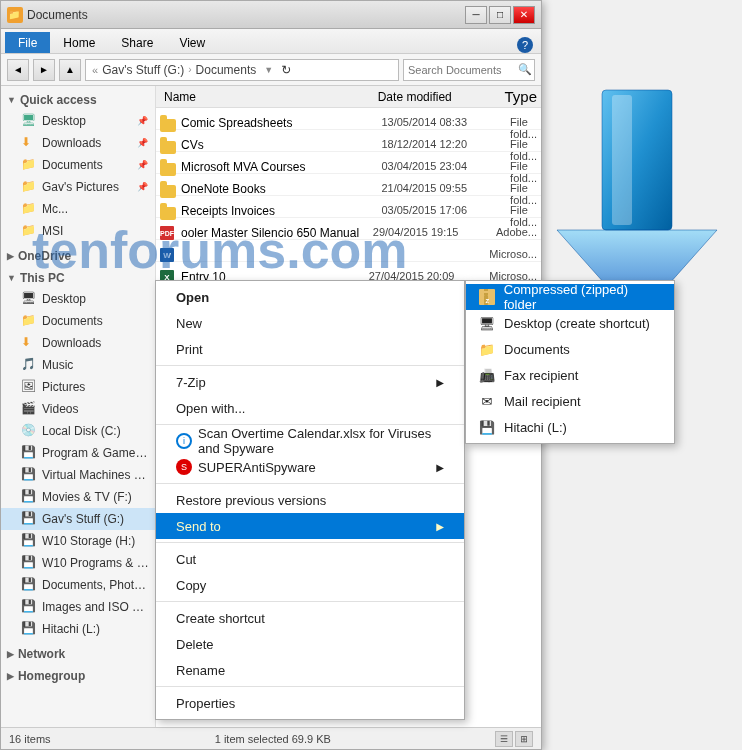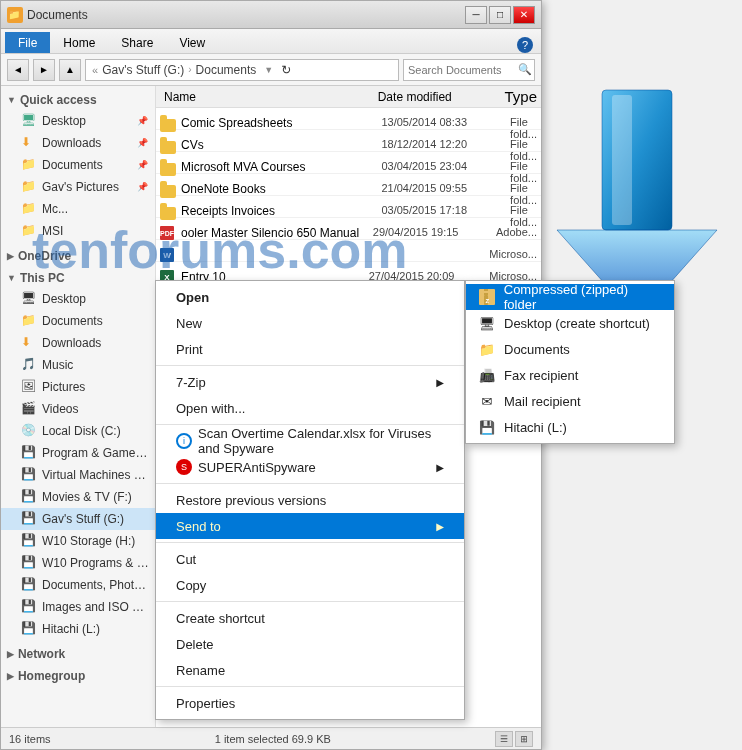--- a/index.html
+++ b/index.html
@@ -609,21 +609,21 @@
       </div>
       <div class="file-row">
         <div class="file-icon"><div class="icon-folder"></div></div>
         <div class="file-name">OneNote Books</div>
         <div class="file-date">21/04/2015 09:55</div>
         <div class="file-type">File fold...</div>
       </div>
       <div class="file-row">
         <div class="file-icon"><div class="icon-folder"></div></div>
         <div class="file-name">Receipts Invoices</div>
-        <div class="file-date">03/05/2015 17:18</div>
+        <div class="file-date">03/05/2015 17:06</div>
         <div class="file-type">File fold...</div>
       </div>
       <div class="file-row">
         <div class="file-icon">
             <div class="icon-pdf">PDF</div>
           </div>
         <div class="file-name">ooler Master Silencio 650 Manual</div>
         <div class="file-date">29/04/2015 19:15</div>
         <div class="file-type">Adobe...</div>
       </div>

